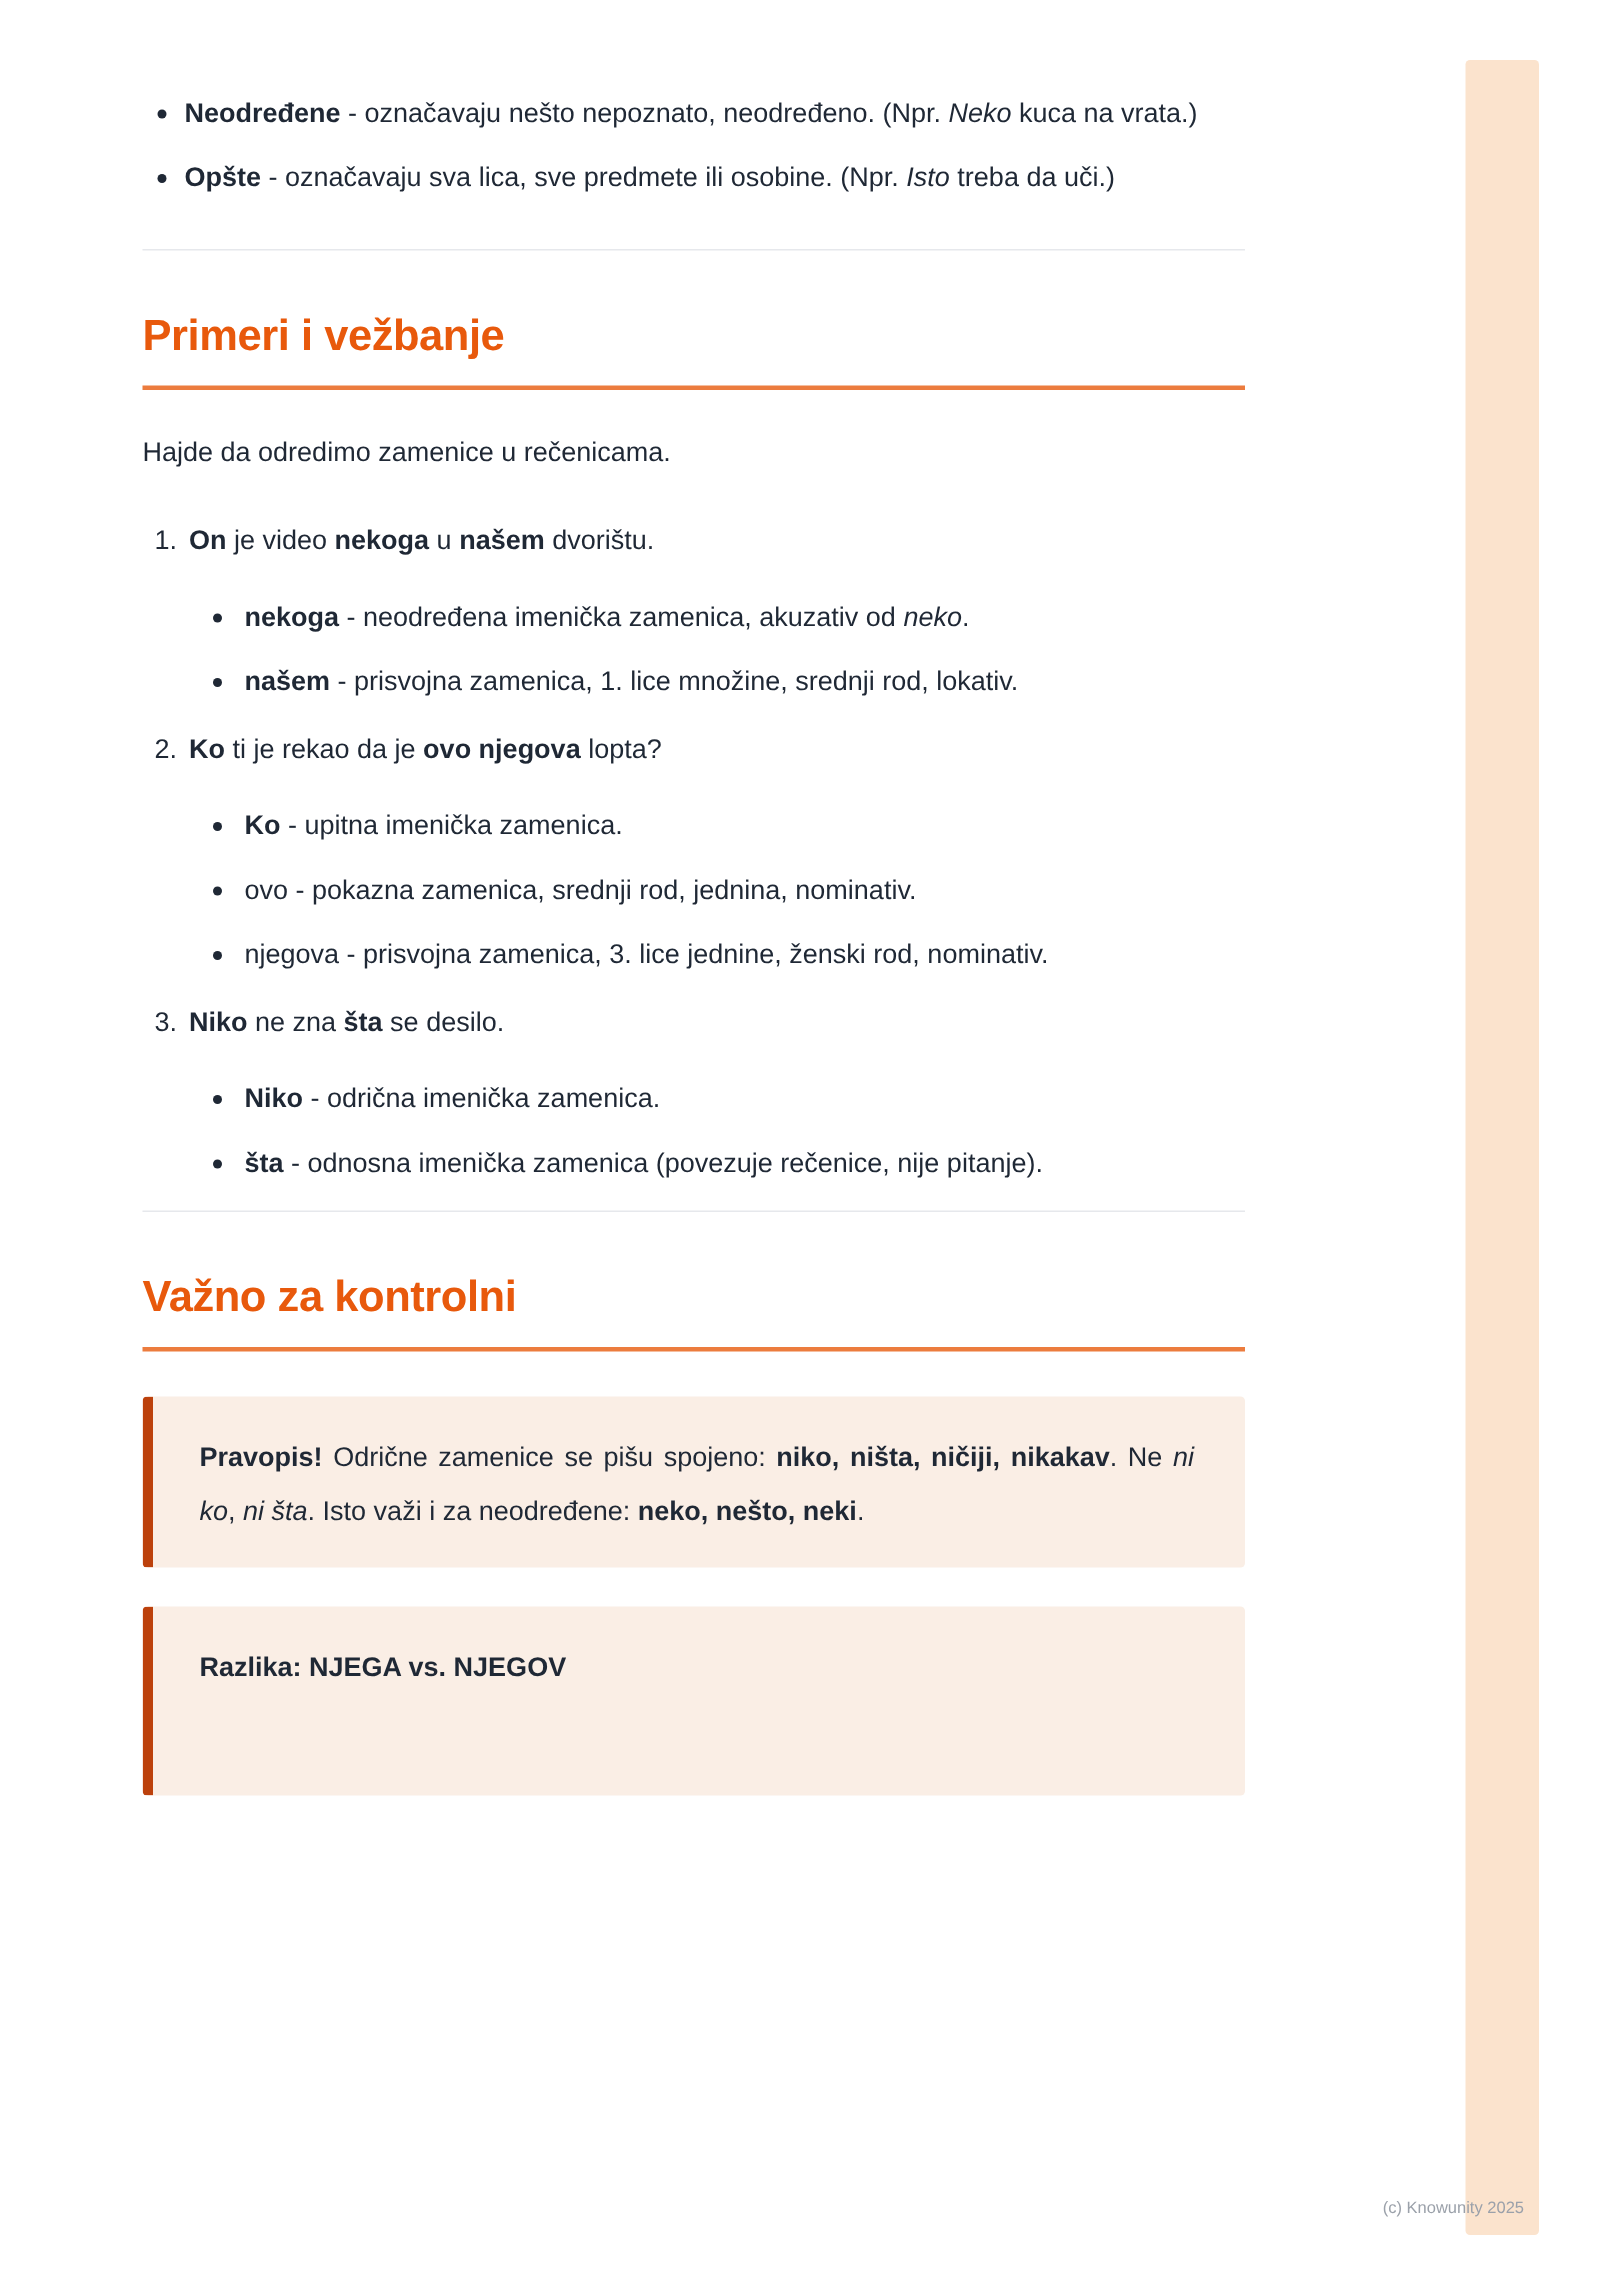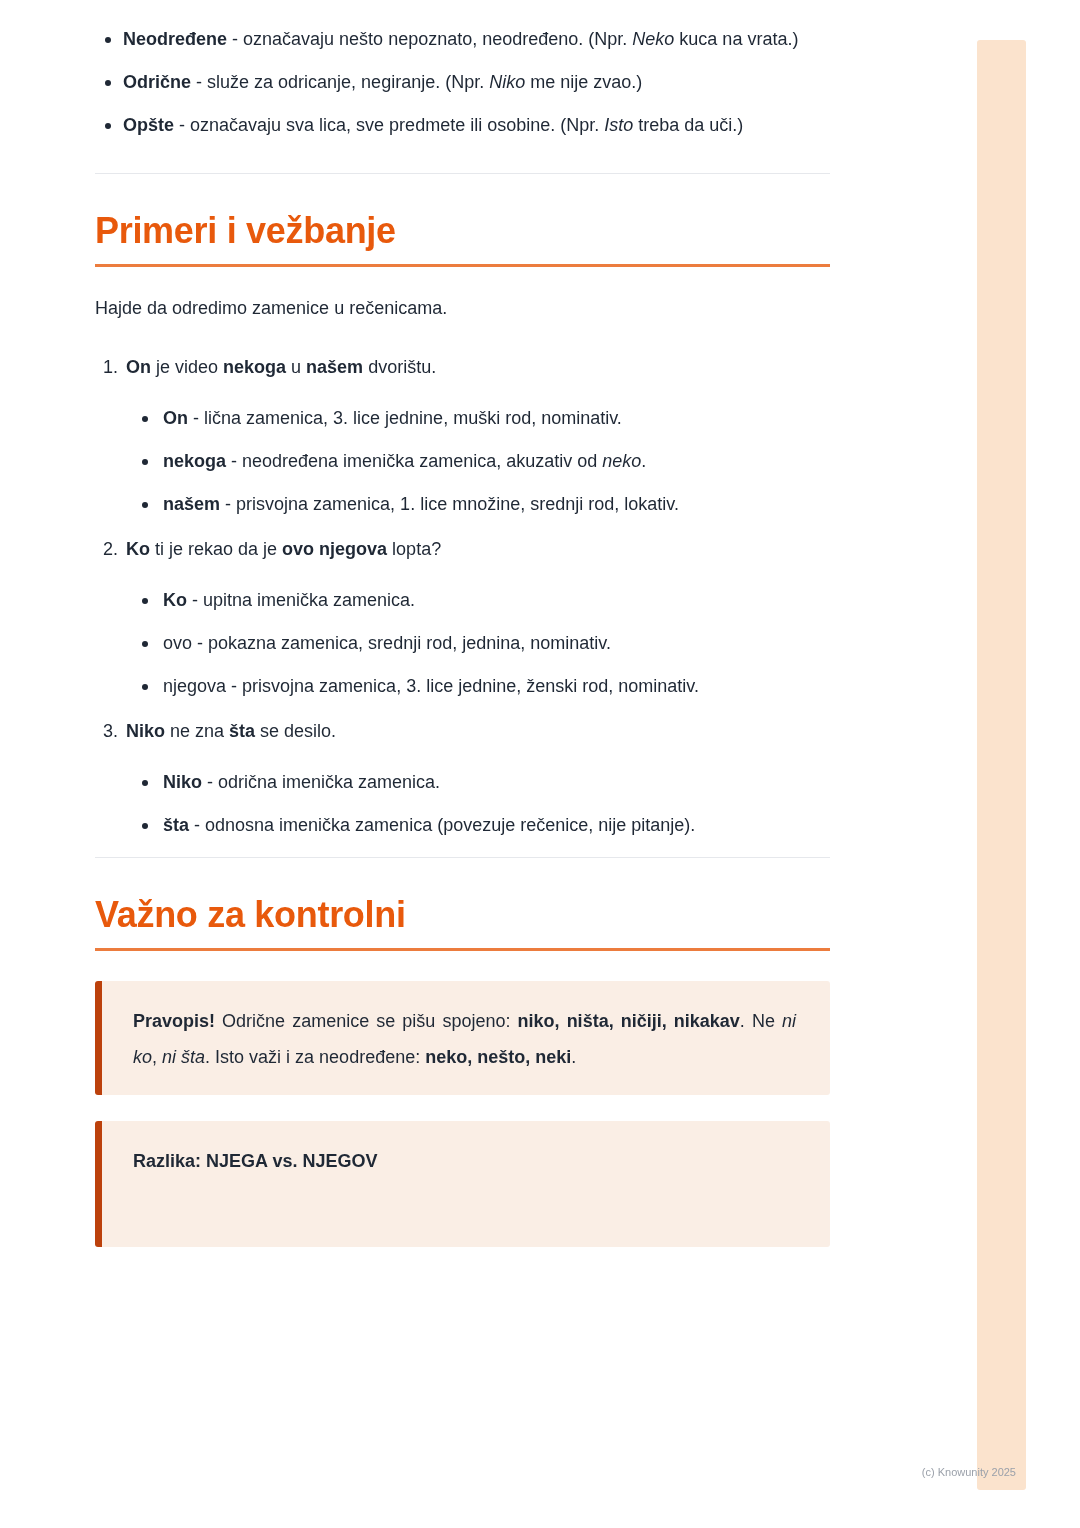--- a/index.html
+++ b/index.html
@@ -23,21 +23,21 @@
     width: 49px;
     height: 1450px;
     background: #fbe3cd;
     border-radius: 3px;
   }
   .content {
     position: absolute;
     left: 95px;
     top: 0;
     width: 735px;
-    padding-top: 24px;
+    padding-top: 60px;
     font-size: 18px;
     line-height: 31px;
   }
   
   .blist { list-style: none; }
   .blist li { display: flex; margin-bottom: 12px; }
   .marker {
     flex: none;
     width: 28px;
   }
@@ -56,21 +56,21 @@
   .divider {
     border: none;
     height: 1px;
     background: #e6e8ec;
     margin-top: 32px;
   }
   .divider-2 { margin-top: 16px; }
   
   .section-title {
     margin-top: 38px;
-    font-size: 36px;
+    font-size: 29px;
     line-height: 38px;
     font-weight: 700;
     letter-spacing: -0.3px;
     color: #e8590c;
     padding-bottom: 14px;
     border-bottom: 3px solid #ec7c3e;
   }
   .intro { margin-top: 26px; }
   
   .examples { list-style: none; margin-top: 28px; }
@@ -124,48 +124,40 @@
 
   <main class="content">
 
     <ul class="blist">
       <li>
         <span class="marker"></span>
         <p class="btext"><span style="font-weight: 700;">Neodređene</span><span> - označavaju nešto nepoznato, neodređeno. (Npr. </span><span style="font-style: italic;">Neko</span><span> kuca na vrata.)</span></p>
       </li>
       <li>
         <span class="marker"></span>
-        <p class="btext"><span style="font-weight: 700;">Odrične</span><span> - služe za odricanje, negiranje. (Npr. </span><span style="font-style: italic;">Niko</span><span> me nije zvao.)</span></p>
-      </li>
-      <li>
-        <span class="marker"></span>
         <p class="btext"><span style="font-weight: 700;">Opšte</span><span> - označavaju sva lica, sve predmete ili osobine. (Npr. </span><span style="font-style: italic;">Isto</span><span> treba da uči.)</span></p>
       </li>
     </ul>
 
     <hr class="divider">
 
     <h1 class="section-title">Primeri i vežbanje</h1>
 
     <p class="intro">Hajde da odredimo zamenice u rečenicama.</p>
 
     <ol class="examples">
 
       <li class="example">
         <div class="sentence-row">
           <span class="num">1.</span>
           <p class="btext"><span style="font-weight: 700;">On</span><span> je video </span><span style="font-weight: 700;">nekoga</span><span> u </span><span style="font-weight: 700;">našem</span><span> dvorištu.</span></p>
         </div>
         <ul class="blist sub">
           <li>
             <span class="marker"></span>
-            <p class="btext"><span style="font-weight: 700;">On</span><span> - lična zamenica, 3. lice jednine, muški rod, nominativ.</span></p>
-          </li>
-          <li>
-            <span class="marker"></span>
             <p class="btext"><span style="font-weight: 700;">nekoga</span><span> - neodređena imenička zamenica, akuzativ od </span><span style="font-style: italic;">neko</span><span>.</span></p>
           </li>
           <li>
             <span class="marker"></span>
             <p class="btext"><span style="font-weight: 700;">našem</span><span> - prisvojna zamenica, 1. lice množine, srednji rod, lokativ.</span></p>
           </li>
         </ul>
       </li>
 
       <li class="example">

